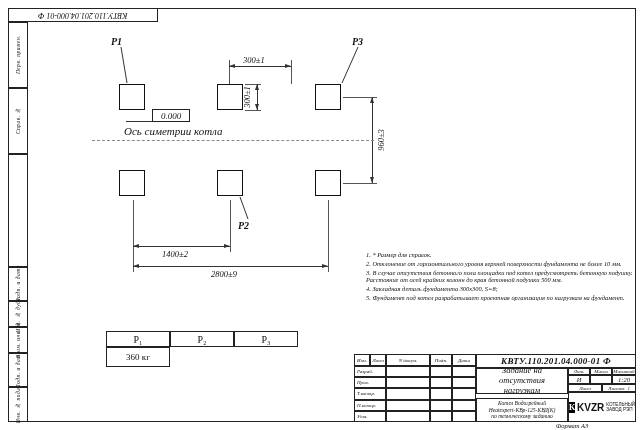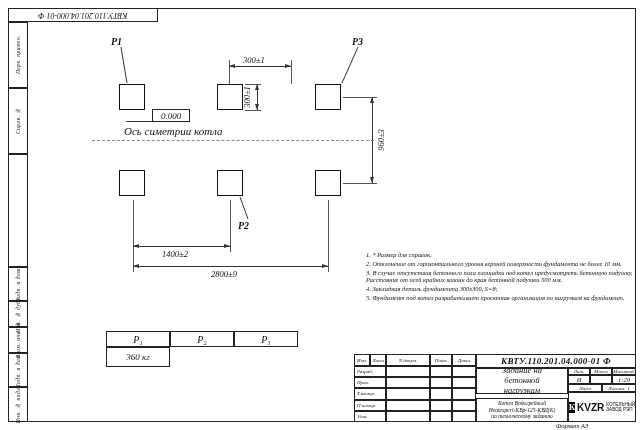--- a/index.html
+++ b/index.html
@@ -24,21 +24,21 @@
   .dimv::before { content:""; position:absolute; top:0; left:-3px; border-left:2.5px solid transparent; border-right:2.5px solid transparent; border-bottom:6px solid #333; }
   .dimv::after  { content:""; position:absolute; bottom:0; left:-3px; border-left:2.5px solid transparent; border-right:2.5px solid transparent; border-top:6px solid #333; }
   .extv { position:absolute; width:0; border-left:1px solid #555; }
   .exth { position:absolute; height:0; border-top:1px solid #555; }
   .axisline { position:absolute; height:0; border-top:1px dashed #888; }
   .axislabel { position:absolute; font-style:italic; font-weight:normal; font-size:11px; }
   .elev { position:absolute; border:1px solid #222; font-style:italic; font-size:9px; display:flex; align-items:center; justify-content:center; background:#fff; }
   .notes { position:absolute; font-style:italic; font-size:6.4px; line-height:1.22; }
   .notes .note { margin-bottom:1px; }
   .ltable { position:absolute; }
-  .ltable .c { position:absolute; border:1px solid #222; display:flex; align-items:center; justify-content:center; font-style:italic; background:#fff; }
+  .ltable .c { position:absolute; border:1px solid #222; display:flex; align-items:center; justify-content:center; background:#fff; }
   .ltable .hd { font-size:10px; }
   .ltable .vl { font-size:9px; }
   .tb { position:absolute; background:#fff; }
   .tb .c { position:absolute; border:1px solid #222; display:flex; align-items:center; justify-content:center; font-style:italic; overflow:hidden; }
   .tiny { font-size:5px; }
   .small { font-size:6.5px; }
   .desig { font-weight:bold; font-size:9px; letter-spacing:.3px; }
   .doctitle { font-size:8.5px; text-align:center; line-height:1.15; flex-direction:column; }
   .product { font-size:5.6px; text-align:center; line-height:1.2; flex-direction:column; }
   .logo { flex-direction:row; gap:2px; }
@@ -173,21 +173,21 @@
     <div class="c" style="left:32px; top:56.8px; width:44px; height:11.2px;"></div>
     <div class="c" style="left:76px; top:56.8px; width:22px; height:11.2px;"></div>
     <div class="c" style="left:98px; top:56.8px; width:24px; height:11.2px;"></div>
   </div>
 
   <div class="tb" style="left:476px; top:354px; width:160px; height:68px;">
     <div class="c desig" style="left:0; top:0; width:160px; height:14px;">КВТУ.110.201.04.000-01 Ф</div>
 
     <div class="c doctitle" style="left:0; top:14px; width:92px; height:26px;">
       <span>Задание на</span>
-      <span>бетонной</span>
+      <span>отсутствия</span>
       <span>нагрузкам</span>
     </div>
 
     <div class="c product" style="left:0; top:44px; width:92px; height:24px;">
       <span>Котел Водогрейный</span>
       <span>Heatexpert-КВр-125-КВД(К)</span>
       <span>по техническому заданию</span>
     </div>
 
     <div class="c tiny" style="left:92px; top:14px; width:22px; height:7px;">Лит.</div>

